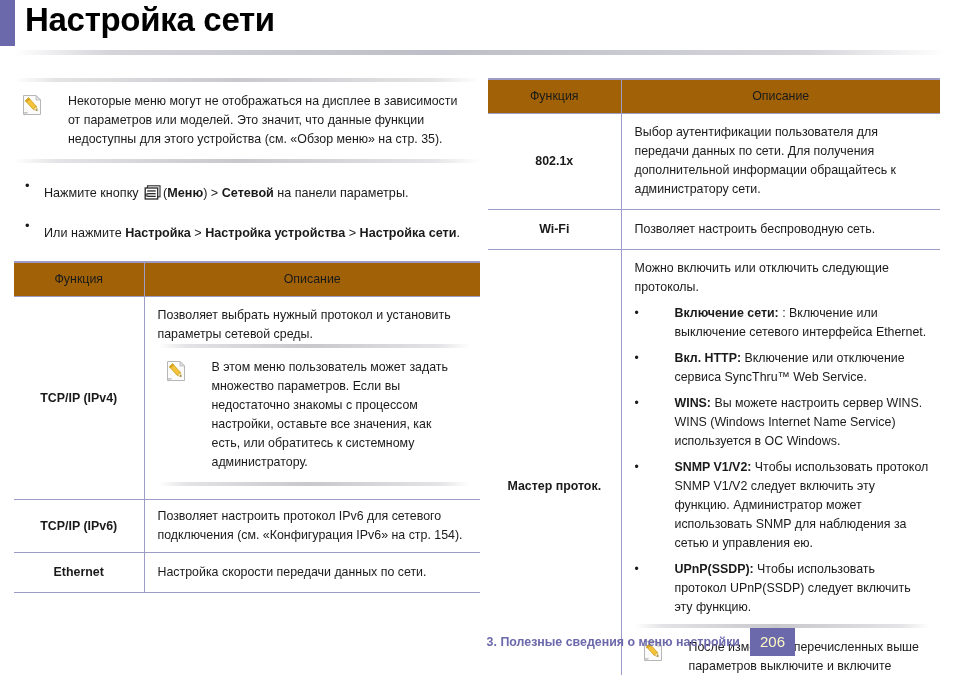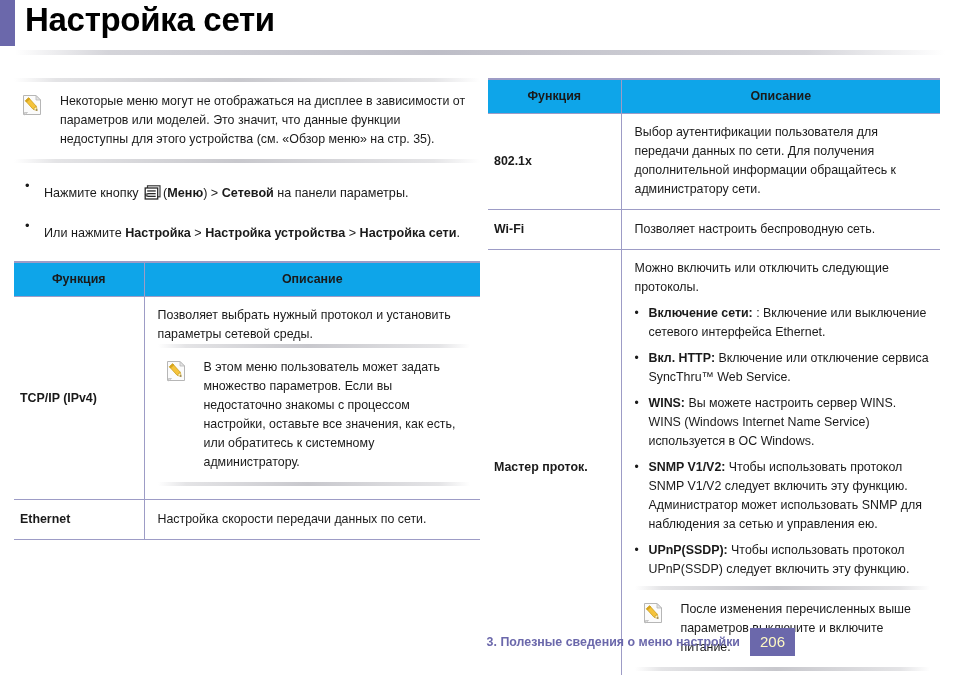--- a/index.html
+++ b/index.html
@@ -59,21 +59,21 @@
     height: 4px;
     background: linear-gradient(to right,
        rgba(255,255,255,0) 0%,
        rgba(206,206,210,0.55) 9%,
        rgba(190,190,196,0.85) 48%,
        rgba(206,206,210,0.55) 90%,
        rgba(255,255,255,0) 100%);
   }
   .note::before { top: 0; }
   .note::after  { bottom: 0; }
-  .note-inner { display: flex; align-items: flex-start; gap: 18px; padding: 5px 4px 5px 6px; }
+  .note-inner { display: flex; align-items: flex-start; gap: 26px; padding: 5px 4px 5px 6px; }
   .note-text { font-size: 12.4px; line-height: 19px; color: #1a1a1a; }
 
   
   .ico-note { flex: 0 0 20px; width: 20px; height: 22px; margin-top: 2px; }
 
   
   .bullets { margin-top: 13px; }
   .bullet-row { display: flex; align-items: flex-start; margin-bottom: 13px; }
   .bullet-dot {
     flex: 0 0 30px; text-align: left; padding-left: 11px;
@@ -91,39 +91,40 @@
   }
   table.tbl.left  { margin-top: 18px; }
   table.tbl th, table.tbl td {
     border-top: 1px solid #9d9cc6;
     border-bottom: 1px solid #9d9cc6;
     vertical-align: middle;
     font-size: 12.4px;
     line-height: 19px;
   }
   table.tbl th {
-    background: #0ea5e9;
-    font-weight: bold;
+    background: #a16207;
+    font-weight: normal;
     text-align: center;
     padding: 7px 4px;
     border-top: 2px solid #9d9cc6;
   }
   table.tbl td.fn {
     font-weight: bold;
+    text-align: center;
     padding: 10px 6px;
     border-right: 1px solid #9d9cc6;
   }
   table.tbl th.fn { border-right: 1px solid #9d9cc6; }
   table.tbl td.ds { padding: 9px 10px 10px 13px; }
   table.tbl td.ds.tight { padding-top: 7px; padding-bottom: 7px; }
 
   .sublist { margin-top: 7px; }
   .sub-row { display: flex; align-items: flex-start; margin-bottom: 7px; }
   .sub-dot { flex: 0 0 14px; font-size: 12px; line-height: 19px; }
-  .sub-body { font-size: 12.4px; line-height: 19px; }
+  .sub-body { font-size: 12.4px; line-height: 19px; margin-left: 26px; }
 
   .cell-note { margin-bottom: 3px; }
 
   
   .footer {
     position: absolute; right: 0; bottom: 19px;
     display: flex; align-items: center; gap: 10px;
   }
   .footer-text {
     font-size: 12.4px; font-weight: bold; color: #6b68ab;
@@ -219,20 +220,24 @@
                       <rect x="8.2" y="2.8" width="4.4" height="1.6" fill="#d9a61c" stroke="#c99a12" stroke-width="0.5"></rect>
                     </g>
                   </svg>
                 </span>
                 <span class="note-text">В этом меню пользователь может задать множество параметров. Если вы недостаточно знакомы с процессом настройки, оставьте все значения, как есть, или обратитесь к системному администратору.</span>
               </div>
             </div>
           </td>
         </tr>
         <tr>
+          <td class="fn">TCP/IP (IPv6)</td>
+          <td class="ds tight">Позволяет настроить протокол IPv6 для сетевого подключения (см. «Конфигурация IPv6» на стр. 154).</td>
+        </tr>
+        <tr>
           <td class="fn">Ethernet</td>
           <td class="ds tight">Настройка скорости передачи данных по сети.</td>
         </tr>
       </tbody>
     </table>
   </div>
 
   <div class="col-right">
     <table class="tbl right">
       <colgroup>

